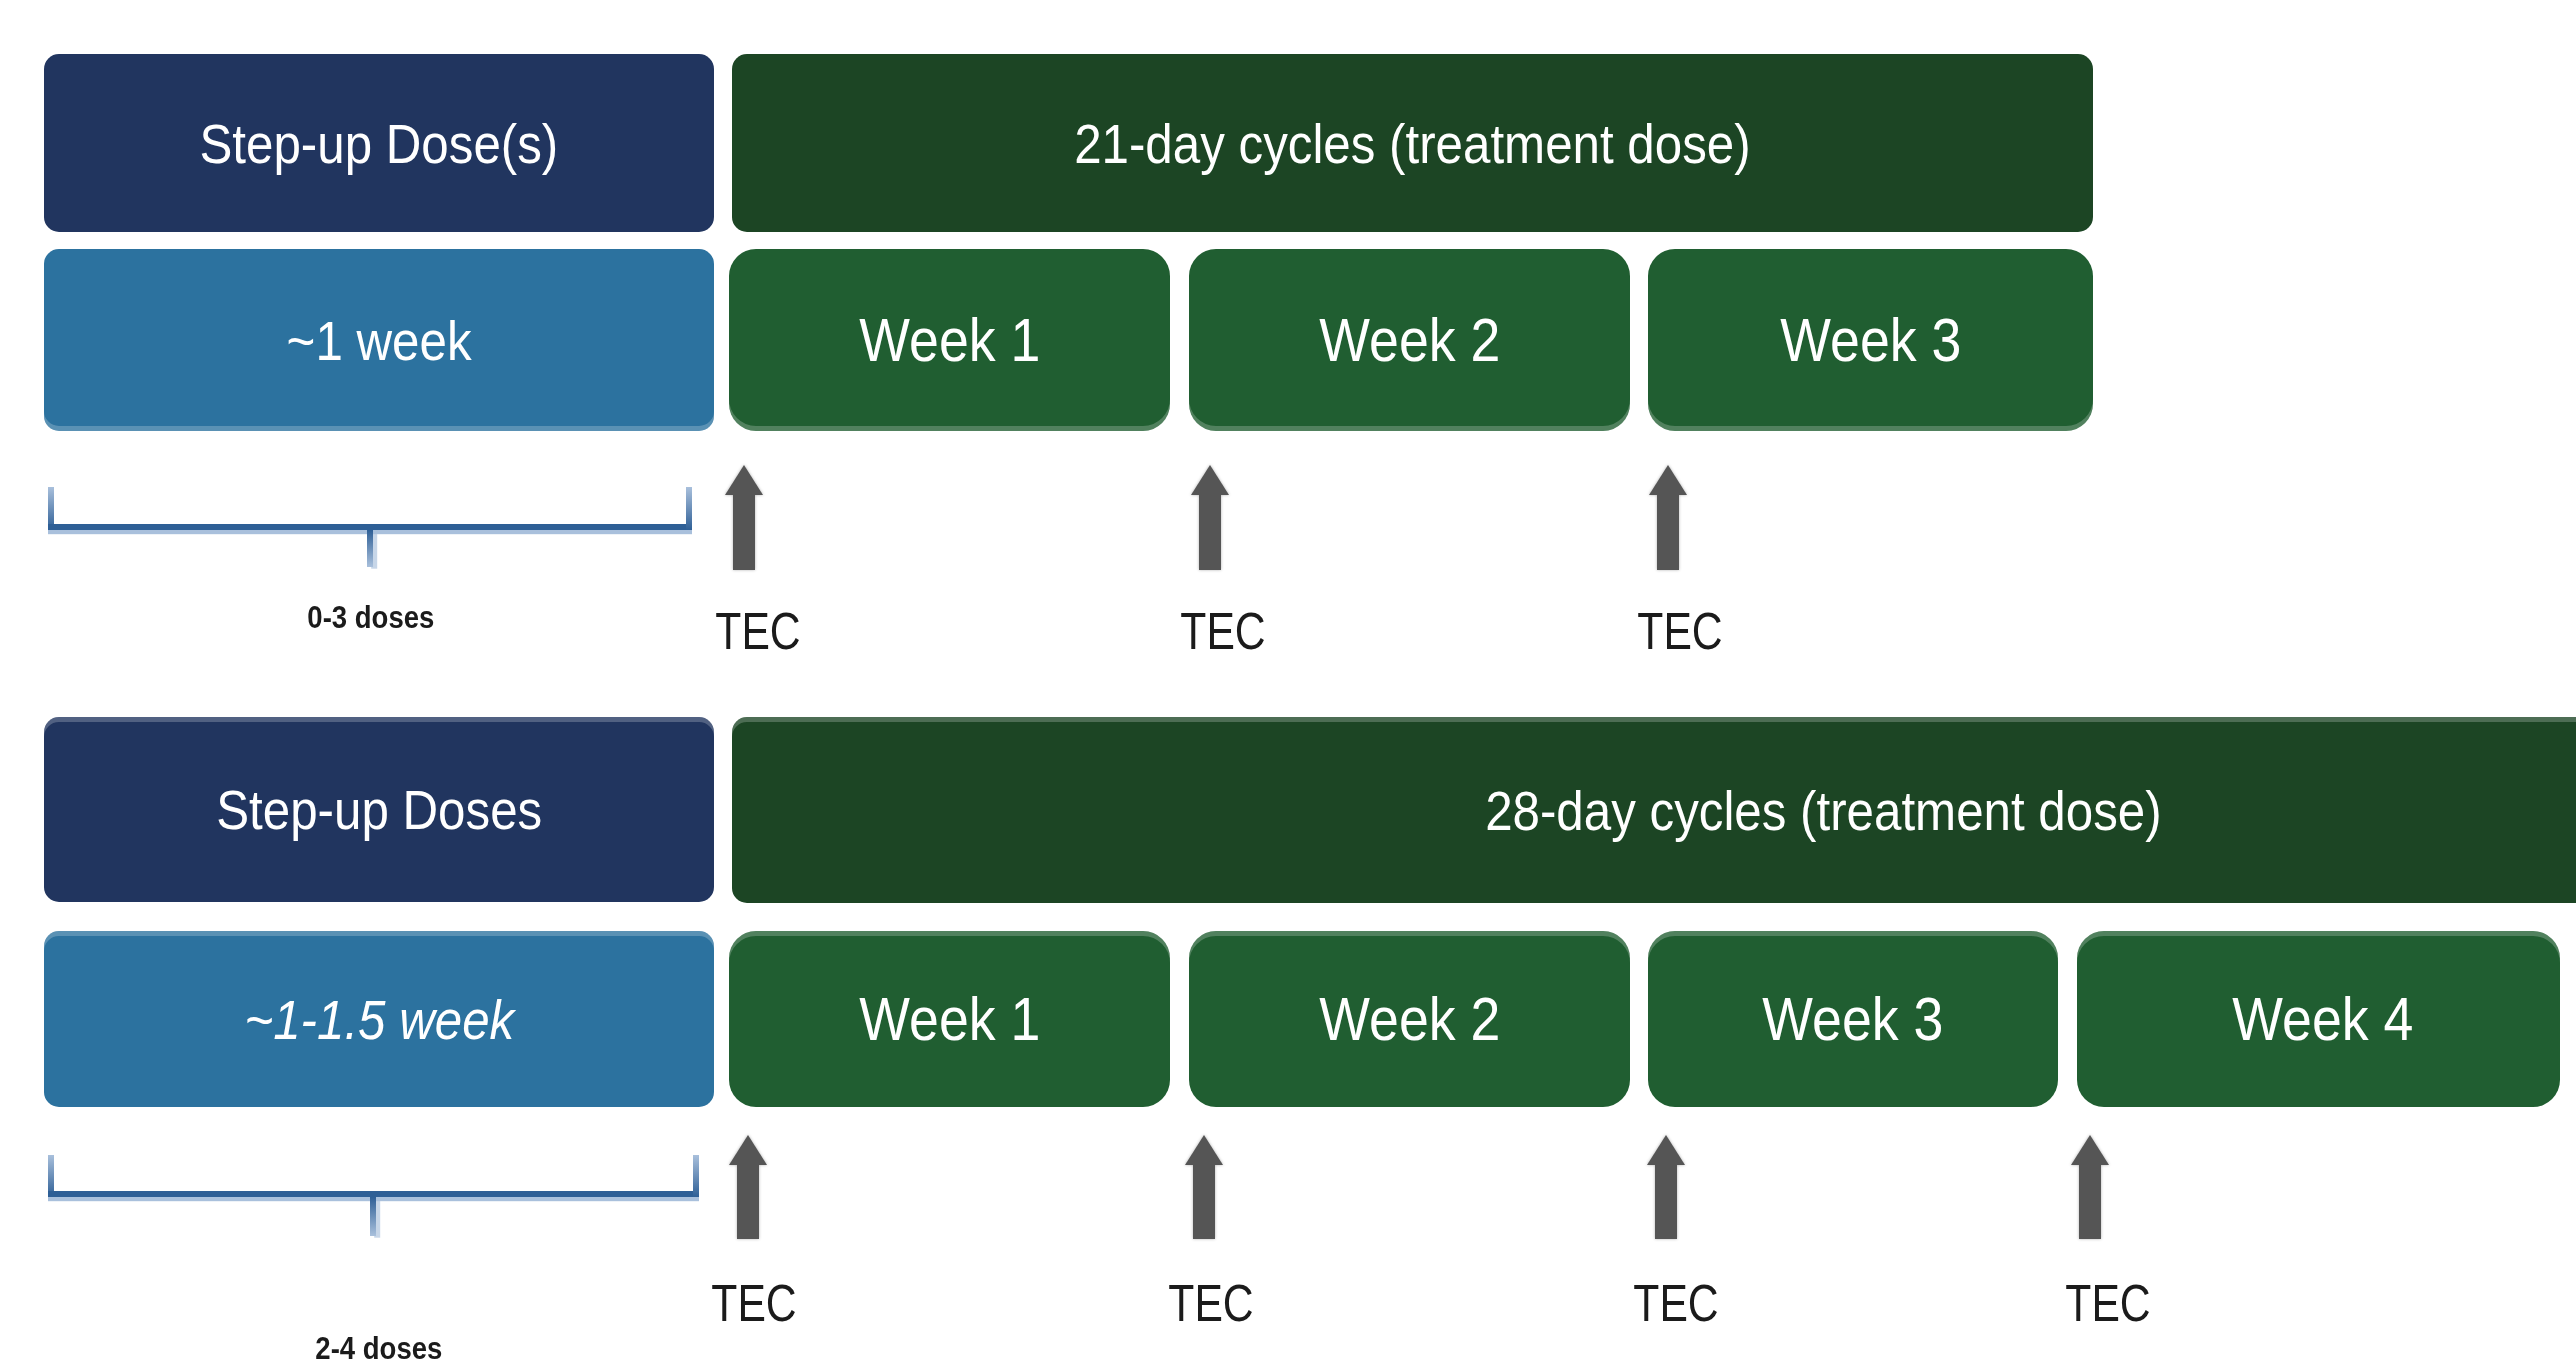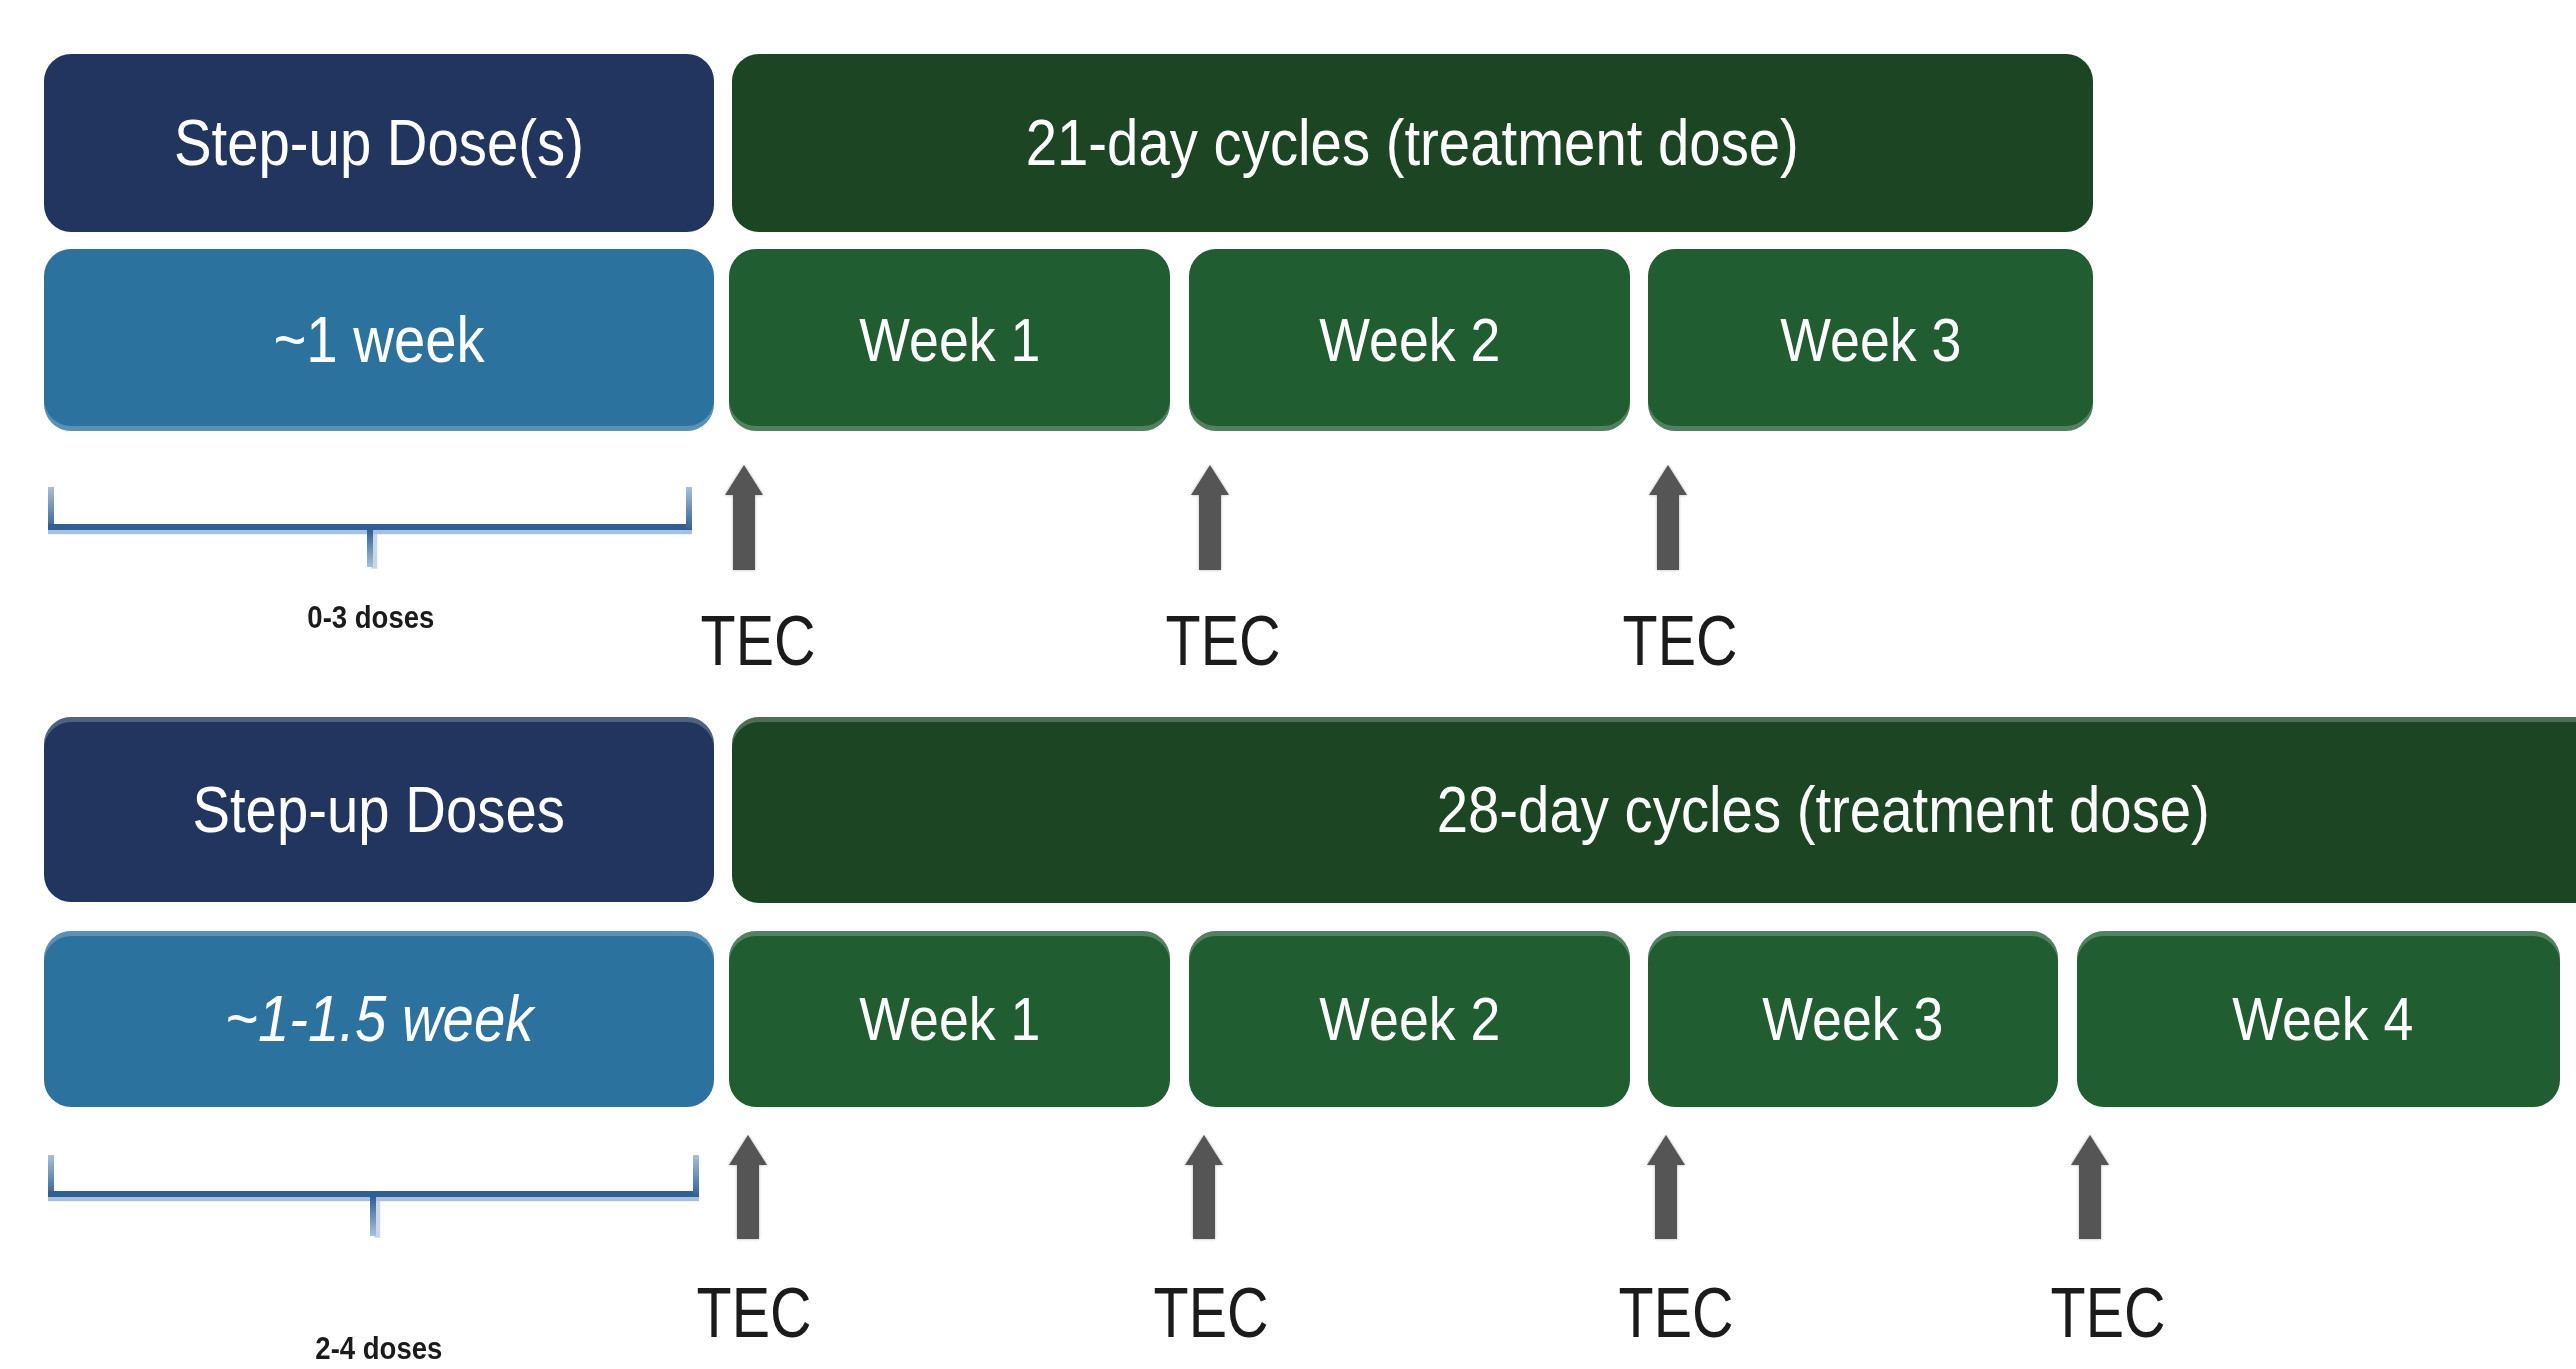--- a/index.html
+++ b/index.html
@@ -15,21 +15,21 @@
     border-radius:27px;
     display:flex; align-items:center; justify-content:center;
     color:#ffffff;
   }
   .navy  { background:var(--navy); }
   .blue  { background:var(--steel-blue); }
   .dgreen{ background:var(--cycle-green); }
   .green { background:var(--week-green); }
   .edge-b { box-shadow: inset 0 -5px 0 rgba(255,255,255,0.22); text-align: right; }
   .edge-t { box-shadow: inset 0 5px 0 rgba(255,255,255,0.22); }
-  .fs-label { font-size:64px; }
+  .fs-label { font-size:56px;border-radius:15px; }
   .fs-week  { font-size:61px; }
   .cx { display:inline-block; transform:scaleX(0.88); transform-origin:center; white-space:nowrap; }
 
   
   .brace { position:absolute; }
   .brace .bar {
     position:absolute; left:0; right:0; height:5.9px;
     background:var(--brace-blue);
     box-shadow:0 4.2px 0 0 var(--brace-light);
   }
@@ -48,21 +48,21 @@
   .arrow .head {
     width:0; height:0; margin:0 auto;
     border-left:19.4px solid transparent;
     border-right:19.4px solid transparent;
     border-bottom:30px solid var(--arrow-gray);
   }
   .arrow .shaft { width:22px; margin:0 auto; background:var(--arrow-gray); }
 
   
   .cap { position:absolute; width:253px; text-align:center; color:var(--text-dark); }
-  .cap-tec   { font-size:70px; font-weight:400; }
+  .cap-tec   { font-size:52px; font-weight:400; }
   .cap-doses { width:505px; font-size:32px; font-weight:600; }
   .cap .cx { transform:scaleX(0.82); }
   .cap-doses .cx { transform:scaleX(0.86); }
 </style>
 </head>
 <body>
 
 <div class="canvas">
 
   <div class="box navy fs-label" style="left:44px; top:54px; width:670px; height:178px;">

